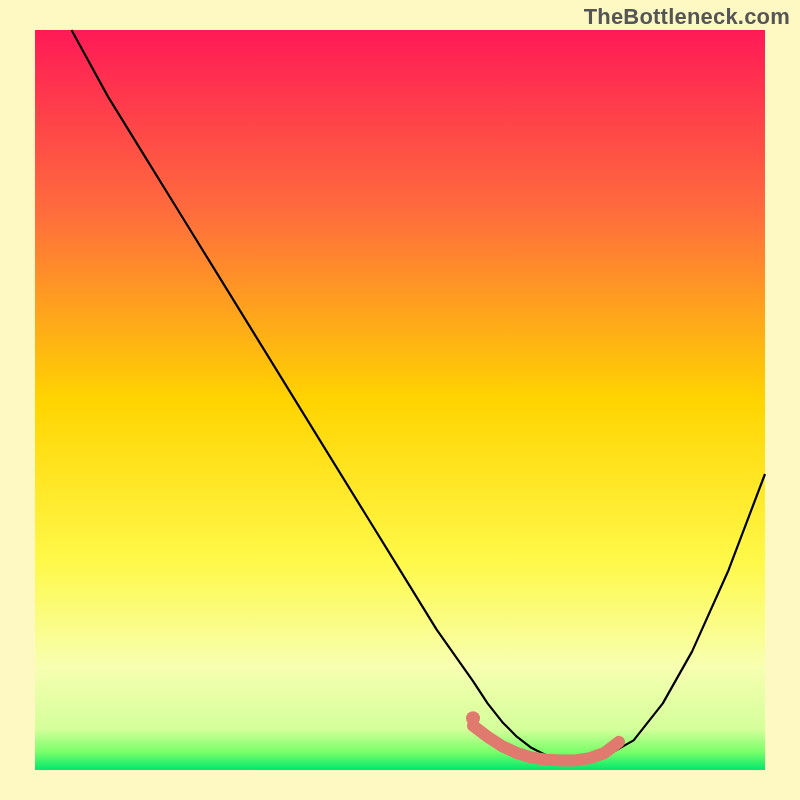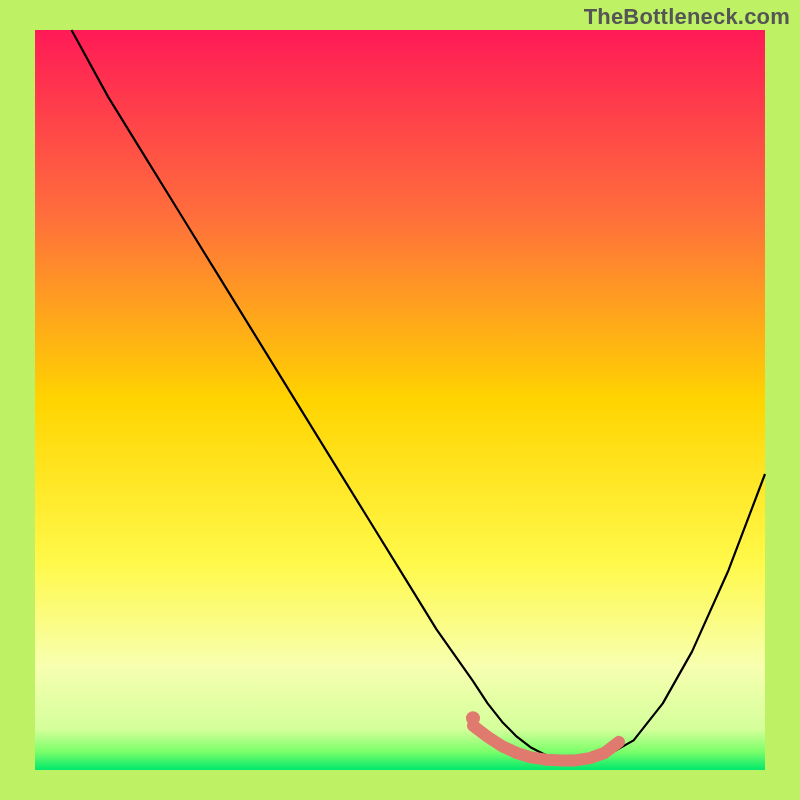--- a/index.html
+++ b/index.html
@@ -8,21 +8,21 @@
     width: 800px;
     height: 800px;
     background: #000;
     overflow: hidden;
     font-family: Arial, Helvetica, sans-serif;
   }
   .stage {
     position: relative;
     width: 800px;
     height: 800px;
-    background: #bef264;
+    background: #fef9c3;
   }
   .watermark {
     position: absolute;
     top: 4px;
     right: 10px;
     color: #555;
     font-size: 22px;
     font-weight: 600;
     letter-spacing: 0.2px;
     z-index: 20;

